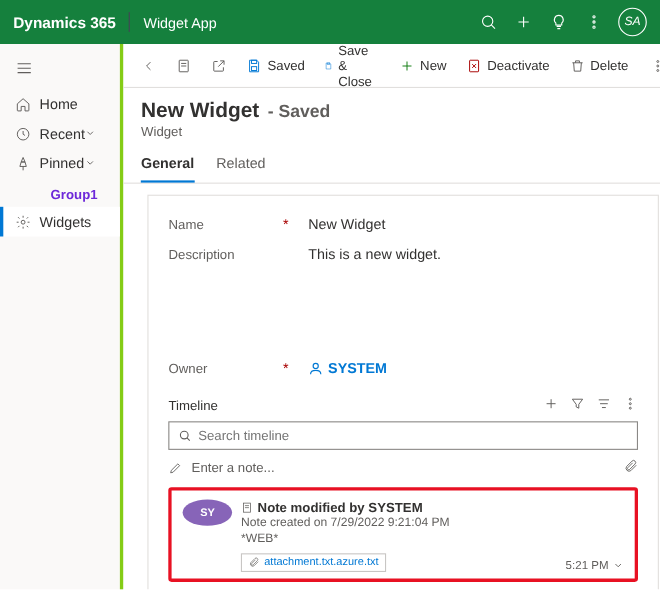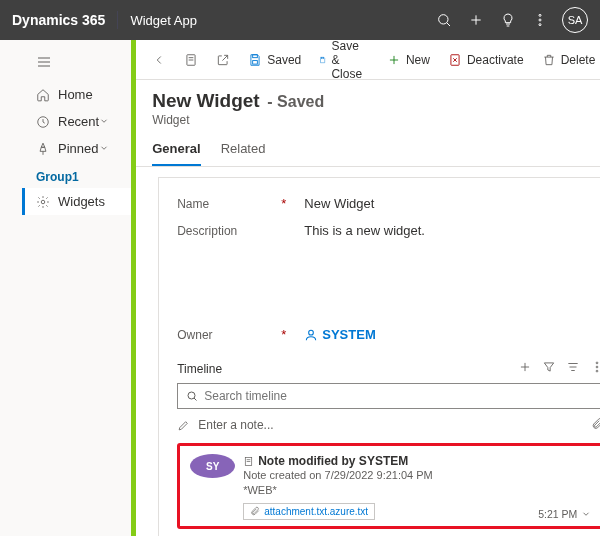--- a/index.html
+++ b/index.html
@@ -1,33 +1,33 @@
 <!DOCTYPE html>
 <html><head>
 <meta charset="utf-8">
 <style>
   * { box-sizing: border-box; margin: 0; padding: 0; font-family: 'Segoe UI', Tahoma, sans-serif; }
   body { width: 600px; height: 536px; overflow: hidden; background: #fff; font-size: 13px; color: #323130; }
-  .topbar { height: 40px; background: #404040; color: #fff; display: flex; align-items: center; padding: 10px 12px; }
+  .topbar { height: 40px; background: #15803d; color: #fff; display: flex; align-items: center; padding: 10px 12px; }
   .brand { font-weight: 600; font-size: 14px; }
   .brand-divider { width:1px; height:18px; background:#445; margin:0 12px; }
   .appname { font-size: 13px; }
   .topbar-spacer { flex: 1; }
   .top-icon { width: 32px; height: 32px; display:flex; align-items:center; justify-content:center; cursor:pointer; }
   .top-icon svg { width:16px; height:16px; stroke:#fff; fill:none; stroke-width:1.5; }
-  .avatar { width:26px; height:26px; border-radius:50%; border:1px solid #fff; display:flex; align-items:center; justify-content:center; font-size:11px; margin-left:6px;}
+  .avatar { width:26px; height:26px; border-radius:50%; border:1px solid #fff; display:flex; align-items:center; justify-content:center; font-size:11px; margin-left:6px;font-style:italic;}
   .shell { display:flex; height:496px; }
-  .sidebar { width:140px; border-right:5px solid #84cc16; padding-top:6px; background:#faf9f8;padding-left:22px;}
+  .sidebar { width:140px; border-right:3px solid #84cc16; padding-top:6px; background:#faf9f8;}
   .hamburger { padding:8px 14px; cursor:pointer;}
   .hamburger svg{width:16px;height:16px;stroke:#605e5c;stroke-width:1.5;fill:none;}
   .nav-item { display:flex; align-items:center; padding:6px 14px; cursor:pointer; font-size:13px; color:#323130;}
   .nav-item svg{width:14px;height:14px;stroke:#605e5c;fill:none;stroke-width:1.5;margin-right:8px;}
   .chev { margin-left:auto; }
   .chev svg{width:10px;height:10px;stroke:#605e5c;fill:none;stroke-width:2;}
-  .nav-group { padding:8px 14px 4px; font-weight:600; font-size:12px; color:#0369a1;}
+  .nav-group { padding:8px 14px 4px; font-weight:600; font-size:12px; color:#6d28d9;margin-left:32px;}
   .nav-item.active { background:#fff; border-left:3px solid #0078d4; padding-left:11px;}
   .main { flex:1; display:flex; flex-direction:column; position:relative; }
   .cmdbar { height:40px; border-bottom:1px solid #e1dfdd; display:flex; align-items:center; padding:0 8px; gap:2px;}
   .cmd { display:flex; align-items:center; padding:4px 8px; cursor:pointer; font-size:12px; border-radius:2px; gap:5px;}
   .cmd svg{width:14px;height:14px;fill:none;stroke:#605e5c;stroke-width:1.5;}
   .cmd .blue{stroke:#0078d4;}
   .cmd .green{stroke:#107c10;}
   .cmd .red{stroke:#a80000;}
   .cmdbar .spacer{flex:1;}
   .header { padding:10px 16px 0;}

